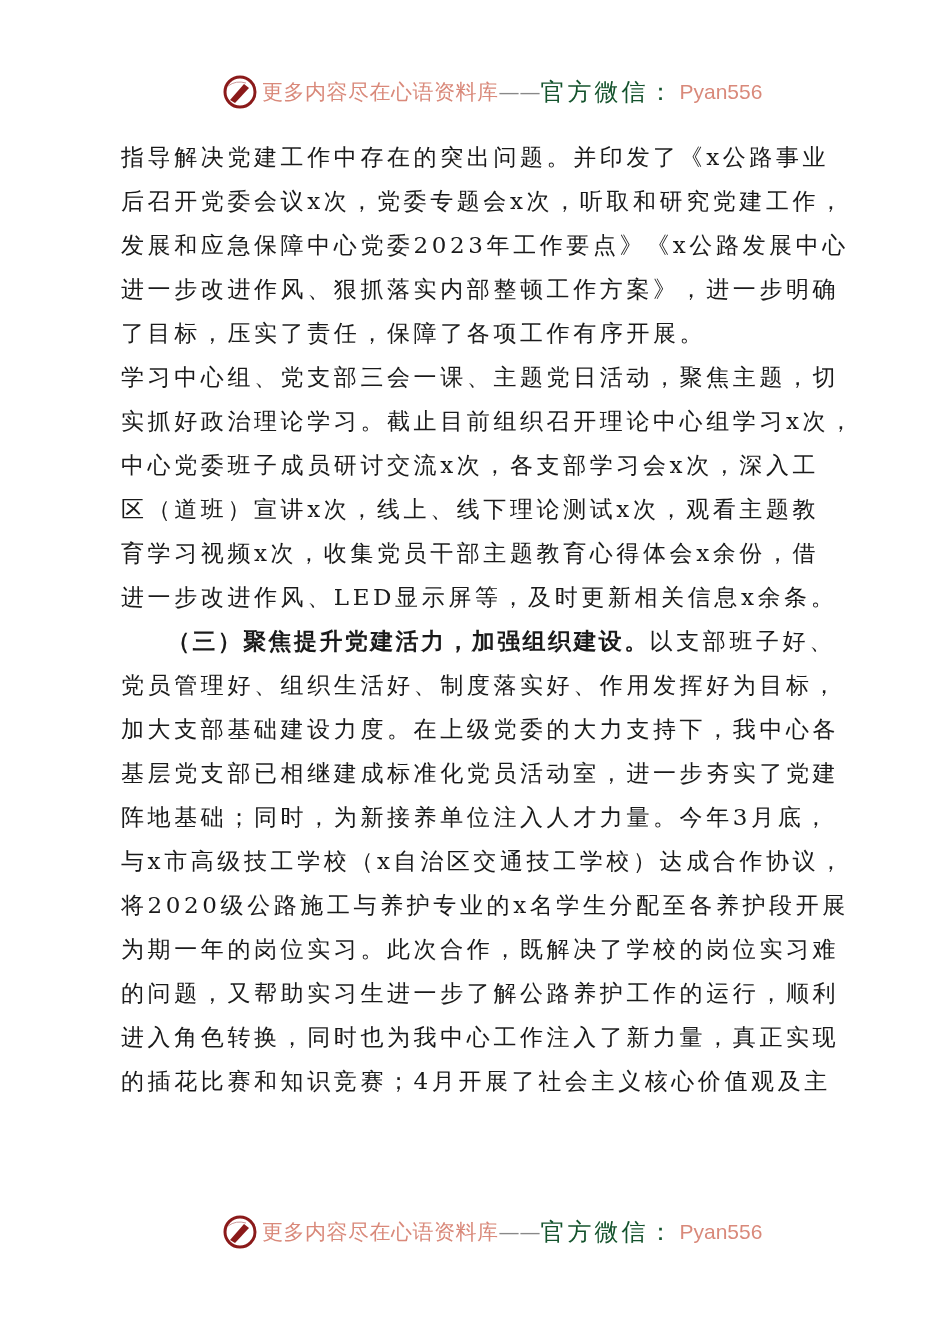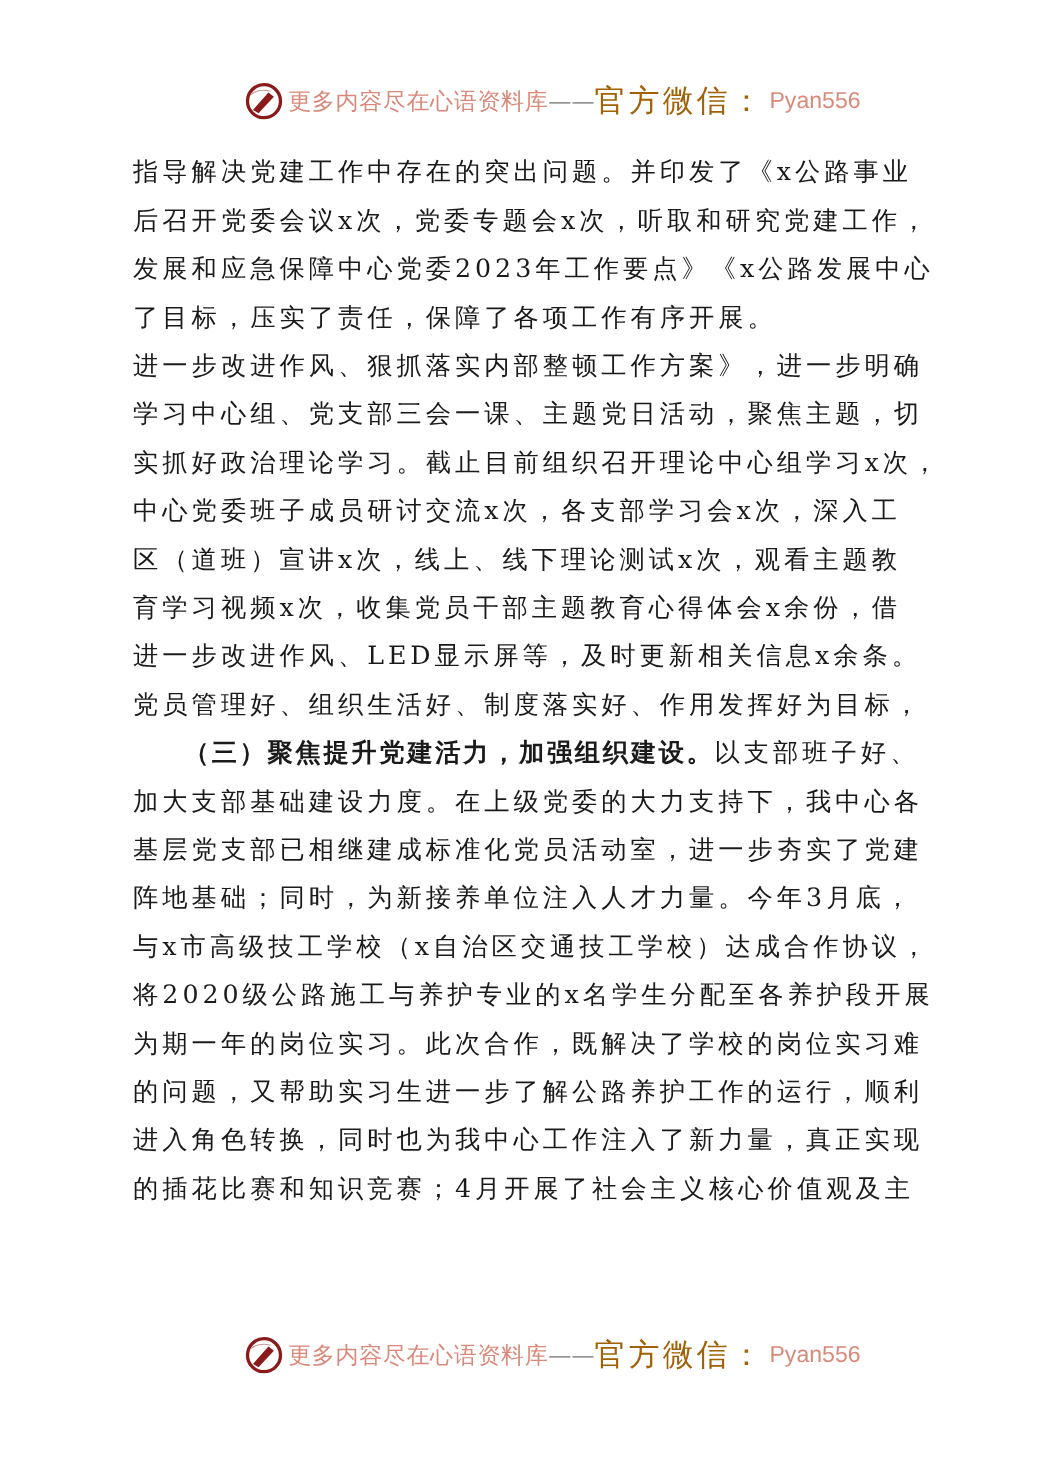--- a/index.html
+++ b/index.html
@@ -4,21 +4,21 @@
 <style>
   html, body { margin: 0; padding: 0; background: #ffffff; }
   body { width: 950px; height: 1344px; position: relative; overflow: hidden;
          font-family: "DejaVu Serif", "Liberation Serif", serif; color: #1a1a1a; }
   .watermark { position: absolute; left: 222px; height: 40px; display: flex; align-items: center; }
   .watermark.top { top: 72px; }
   .watermark.bottom { top: 1212px; }
   .wm-logo { width: 36px; height: 36px; margin-right: 4px; }
   .wm-main { font-size: 21px; color: #d9897a; font-family: Liberation Sans, sans-serif; letter-spacing: 0.5px; }
   .wm-dash { font-size: 21px; color: #888; }
-  .wm-wechat { font-size: 28px; color: #a16207; font-family: Liberation Mono, monospace; letter-spacing: 3px; }
+  .wm-wechat { font-size: 24px; color: #14532d; font-family: Liberation Mono, monospace; letter-spacing: 3px; }
   .wm-id { font-size: 21px; color: #d9897a; font-family: "Liberation Sans", sans-serif; margin-left: 4px; }
   .content { position: absolute; left: 121px; top: 135px; width: 700px; }
   .line { height: 44px; line-height: 44px; font-size: 23px; white-space: nowrap; letter-spacing: 3.6px; }
   .indent { padding-left: 46px; }
   .bold { font-weight: bold; font-family: "DejaVu Sans", sans-serif; letter-spacing: 2.4px; }
 </style>
 </head>
 <body>
 
 <div class="watermark top">
@@ -31,34 +31,34 @@
   <span class="wm-dash">——</span>
   <span class="wm-wechat">官方微信：</span>
   <span class="wm-id">Pyan556</span>
 </div>
 
 <div class="content">
   <div>
     <div class="line">指导解决党建工作中存在的突出问题。并印发了《x公路事业</div>
     <div class="line">后召开党委会议x次，党委专题会x次，听取和研究党建工作，</div>
     <div class="line">发展和应急保障中心党委2023年工作要点》《x公路发展中心</div>
+    <div class="line">进一步改进作风、狠抓落实内部整顿工作方案》，进一步明确</div>
     <div class="line">了目标，压实了责任，保障了各项工作有序开展。</div>
-    <div class="line">进一步改进作风、狠抓落实内部整顿工作方案》，进一步明确</div>
   </div>
   <div>
     <div class="line">学习中心组、党支部三会一课、主题党日活动，聚焦主题，切</div>
     <div class="line">实抓好政治理论学习。截止目前组织召开理论中心组学习x次，</div>
     <div class="line">中心党委班子成员研讨交流x次，各支部学习会x次，深入工</div>
     <div class="line">区（道班）宣讲x次，线上、线下理论测试x次，观看主题教</div>
     <div class="line">育学习视频x次，收集党员干部主题教育心得体会x余份，借</div>
     <div class="line">进一步改进作风、LED显示屏等，及时更新相关信息x余条。</div>
   </div>
   <div>
+    <div class="line indent"><span class="bold">（三）聚焦提升党建活力，加强组织建设。</span><span>以支部班子好、</span></div>
     <div class="line">党员管理好、组织生活好、制度落实好、作用发挥好为目标，</div>
-    <div class="line indent"><span class="bold">（三）聚焦提升党建活力，加强组织建设。</span><span>以支部班子好、</span></div>
     <div class="line">加大支部基础建设力度。在上级党委的大力支持下，我中心各</div>
     <div class="line">基层党支部已相继建成标准化党员活动室，进一步夯实了党建</div>
     <div class="line">阵地基础；同时，为新接养单位注入人才力量。今年3月底，</div>
     <div class="line">与x市高级技工学校（x自治区交通技工学校）达成合作协议，</div>
     <div class="line">将2020级公路施工与养护专业的x名学生分配至各养护段开展</div>
     <div class="line">为期一年的岗位实习。此次合作，既解决了学校的岗位实习难</div>
     <div class="line">的问题，又帮助实习生进一步了解公路养护工作的运行，顺利</div>
     <div class="line">进入角色转换，同时也为我中心工作注入了新力量，真正实现</div>
     <div class="line">的插花比赛和知识竞赛；4月开展了社会主义核心价值观及主</div>
   </div>

